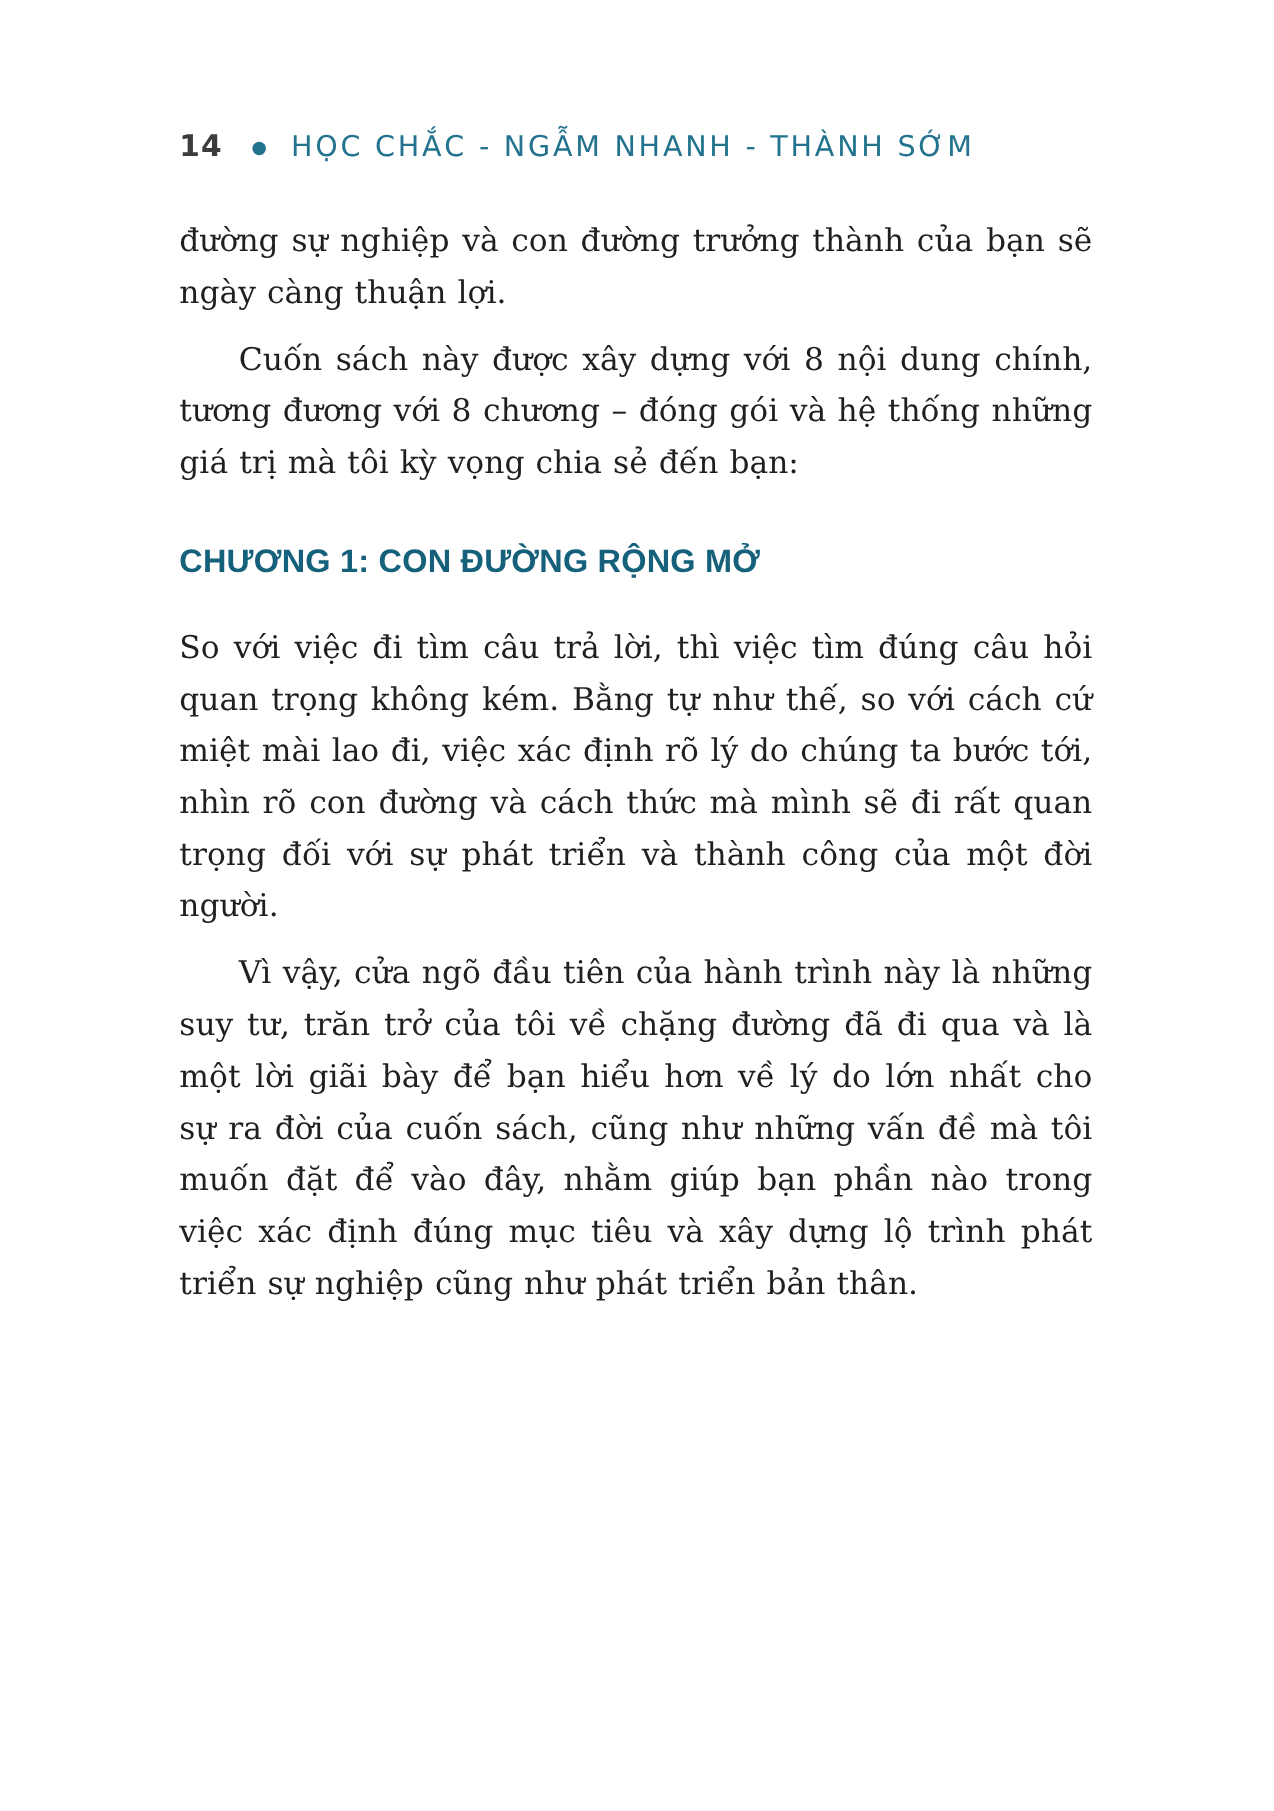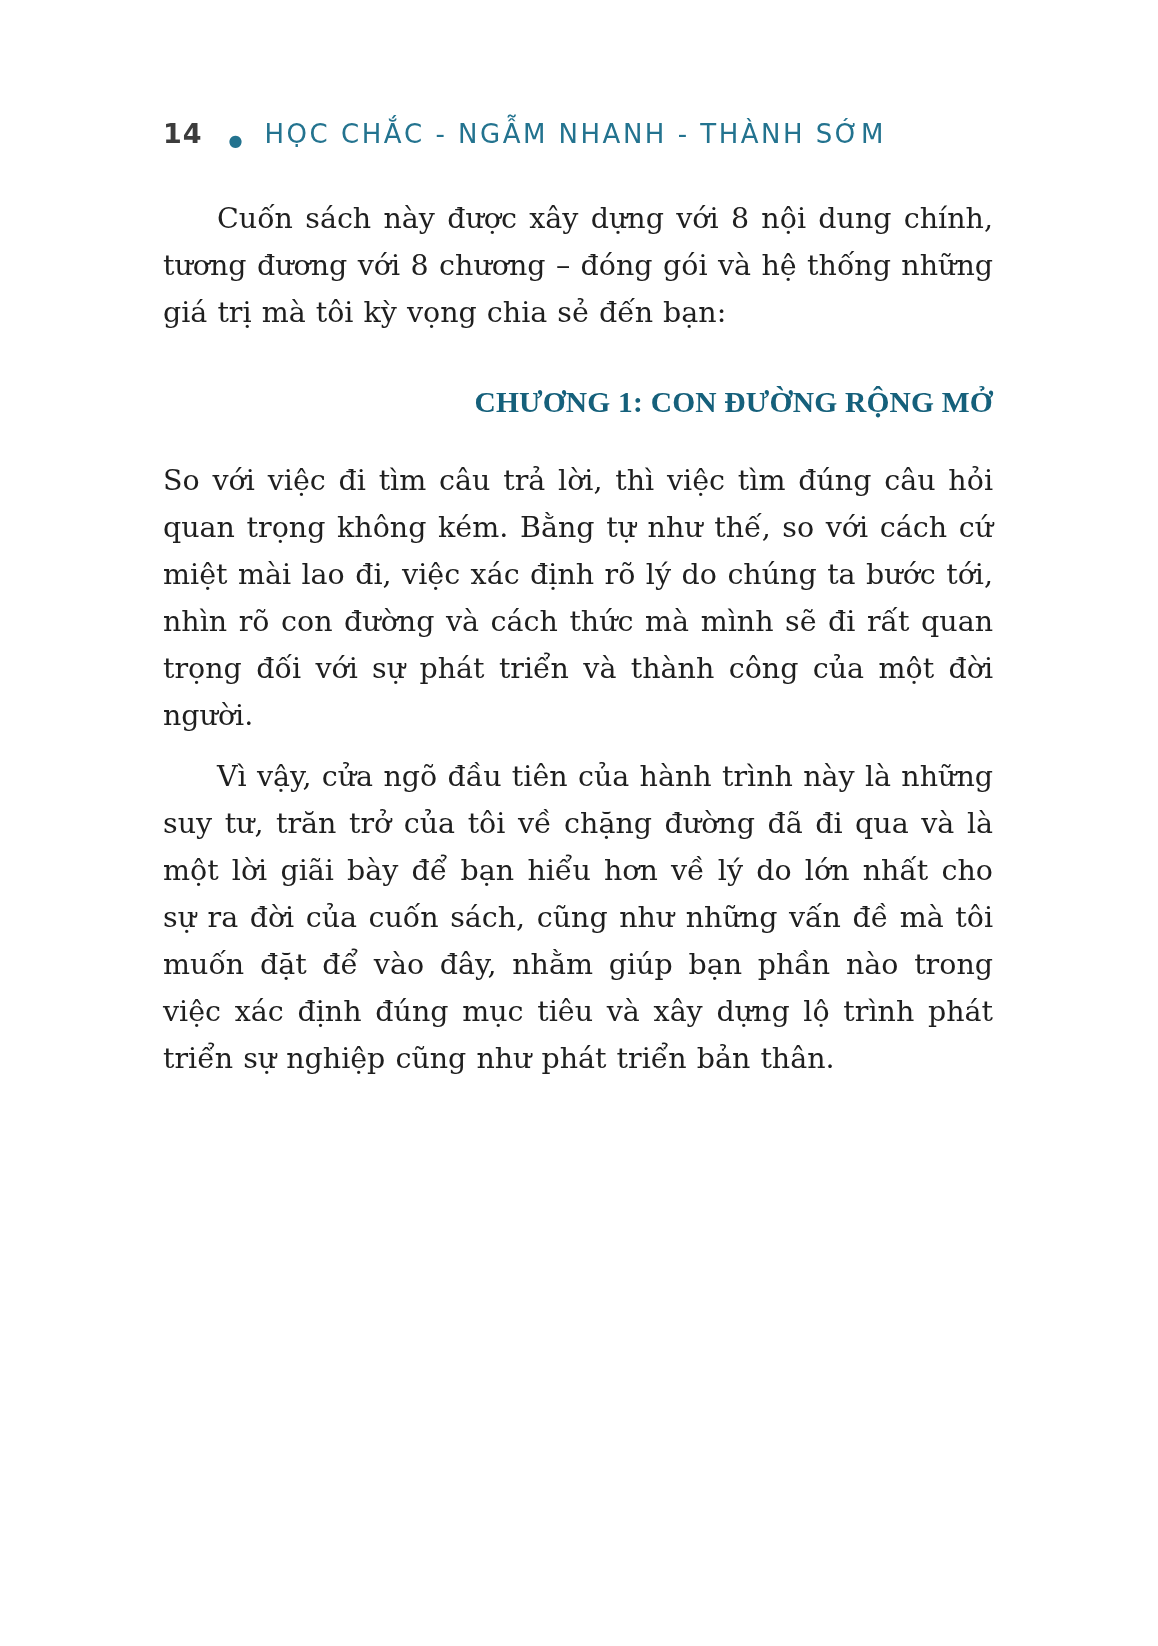--- a/index.html
+++ b/index.html
@@ -18,21 +18,21 @@
       color: var(--body-text, #1f1f1f);
     }
     .content {
       position: absolute;
       left: 163px;
       top: 118px;
       width: 830px;
     }
     .page-header {
       display: flex;
-      align-items: flex-end;
+      align-items: center;
       font-family: "DejaVu Sans", "Liberation Sans", sans-serif;
       margin-bottom: 46px;
       white-space: nowrap;
     }
     .page-number {
       font-weight: bold;
       color: #3c3c3c;
       font-size: 27px;
       letter-spacing: 1px;
     }
@@ -51,44 +51,45 @@
       font-size: 28.5px;
       line-height: 47px;
       text-align: justify;
       margin: 0 0 14px 0;
       word-spacing: 1px;
     }
     .body-text p.indent {
       text-indent: 54px;
     }
     h2.chapter-heading {
-      font-family: Liberation Serif, serif;
+      font-family: Liberation Sans, sans-serif;
       font-weight: bold;
       color: var(--heading-teal, #15607b);
       font-size: 29.5px;
       line-height: 45px;
       letter-spacing: 0.2px;
       margin: 44px 0 32px 0;
-      text-align: right;
+      text-align: left;
     }
   </style>
 </head>
 <body>
 
 <div class="page">
   <div class="content">
 
     <div class="page-header">
       <span class="page-number">14</span>
       <span class="header-bullet">●</span>
       <span class="running-title">HỌC CHẮC - NGẪM NHANH - THÀNH SỚM</span>
     </div>
 
     <div class="body-text">
 
+      <p>đường sự nghiệp và con đường trưởng thành của bạn sẽ ngày càng thuận lợi.</p>
 
       <p class="indent">Cuốn sách này được xây dựng với 8 nội dung chính, tương đương với 8 chương – đóng gói và hệ thống những giá trị mà tôi kỳ vọng chia sẻ đến bạn:</p>
 
       <h2 class="chapter-heading">CHƯƠNG 1: CON ĐƯỜNG RỘNG MỞ</h2>
 
       <p>So với việc đi tìm câu trả lời, thì việc tìm đúng câu hỏi quan trọng không kém. Bằng tự như thế, so với cách cứ miệt mài lao đi, việc xác định rõ lý do chúng ta bước tới, nhìn rõ con đường và cách thức mà mình sẽ đi rất quan trọng đối với sự phát triển và thành công của một đời người.</p>
 
       <p class="indent">Vì vậy, cửa ngõ đầu tiên của hành trình này là những suy tư, trăn trở của tôi về chặng đường đã đi qua và là một lời giãi bày để bạn hiểu hơn về lý do lớn nhất cho sự ra đời của cuốn sách, cũng như những vấn đề mà tôi muốn đặt để vào đây, nhằm giúp bạn phần nào trong việc xác định đúng mục tiêu và xây dựng lộ trình phát triển sự nghiệp cũng như phát triển bản thân.</p>
 
 

